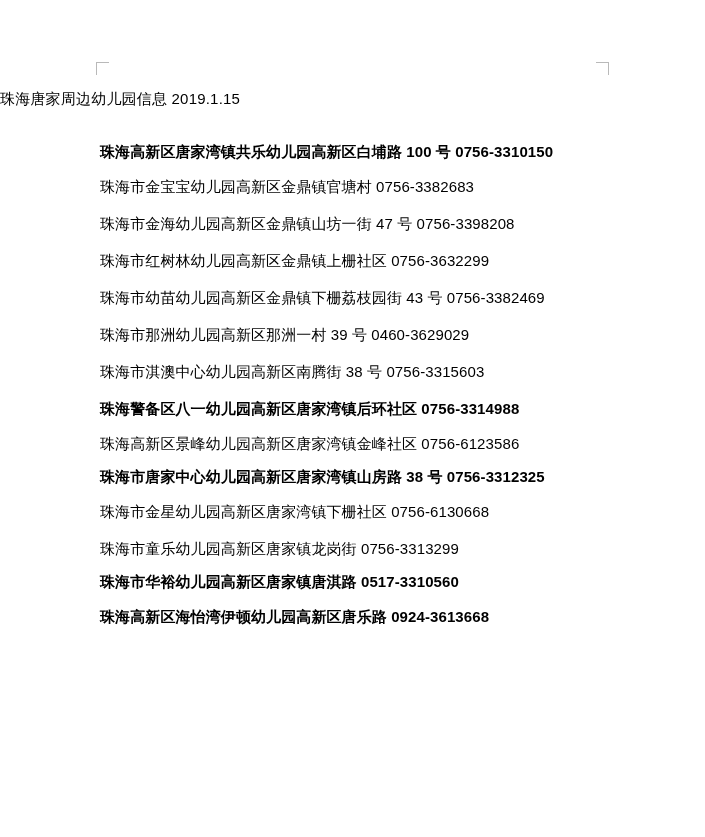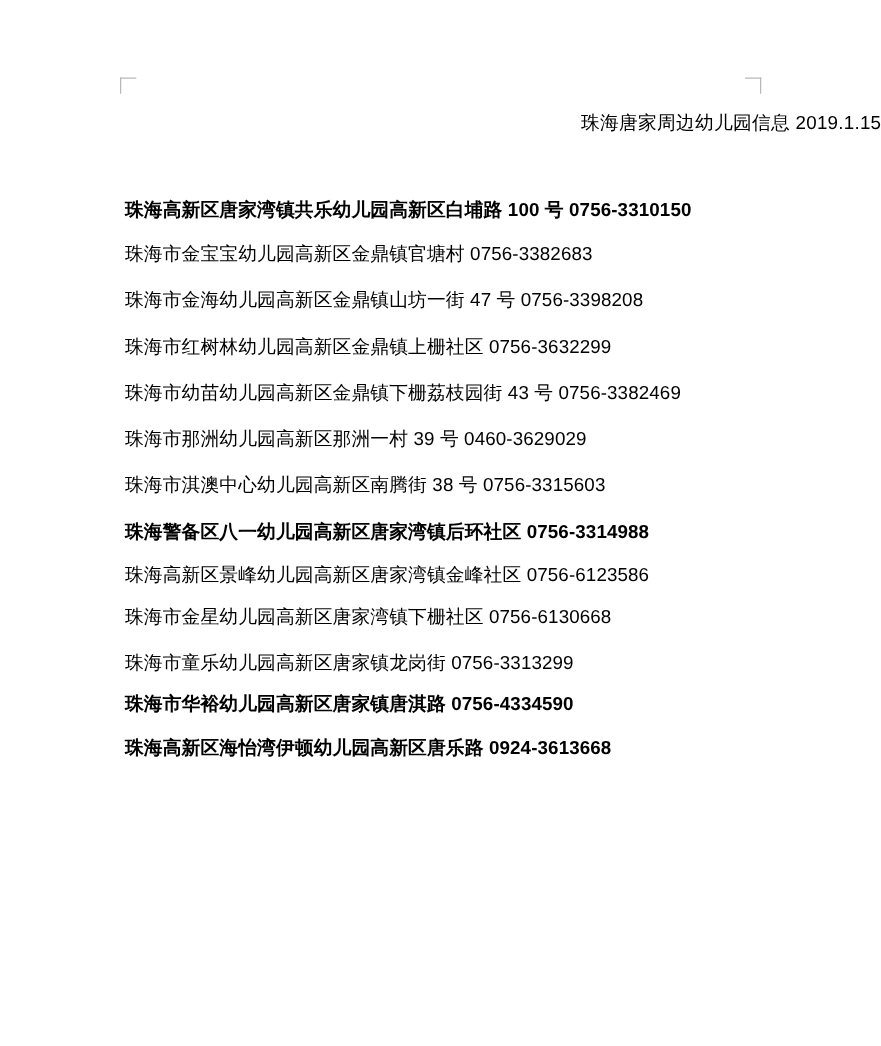--- a/index.html
+++ b/index.html
@@ -32,29 +32,29 @@
     border-style: solid;
   }
   .crop-tl { top: 62px; left: 96px; border-width: 1px 0 0 1px; }
   .crop-tr { top: 62px; right: 96px; border-width: 1px 1px 0 0; }
 
   .doc-title {
     position: absolute;
     top: 88px;
     left: 0;
     width: 705px;
-    text-align: right;
+    text-align: left;
     font-size: 15px;
     line-height: 22px;
     letter-spacing: 0.2px;
   }
 
   .body-block {
     position: absolute;
-    top: 158px;
+    top: 141px;
     left: 100px;
     width: 540px;
   }
   .entry {
     font-size: 15px;
     line-height: 21px;
     margin-bottom: 16px;
     white-space: nowrap;
     letter-spacing: 0.1px;
   }
@@ -79,19 +79,20 @@
   <div class="body-block">
     <div class="entry bold">珠海高新区唐家湾镇共乐幼儿园高新区白埔路 100 号 0756-3310150</div>
     <div class="entry">珠海市金宝宝幼儿园高新区金鼎镇官塘村 0756-3382683</div>
     <div class="entry">珠海市金海幼儿园高新区金鼎镇山坊一街 47 号 0756-3398208</div>
     <div class="entry">珠海市红树林幼儿园高新区金鼎镇上栅社区 0756-3632299</div>
     <div class="entry">珠海市幼苗幼儿园高新区金鼎镇下栅荔枝园街 43 号 0756-3382469</div>
     <div class="entry">珠海市那洲幼儿园高新区那洲一村 39 号 0460-3629029</div>
     <div class="entry">珠海市淇澳中心幼儿园高新区南腾街 38 号 0756-3315603</div>
     <div class="entry bold">珠海警备区八一幼儿园高新区唐家湾镇后环社区 0756-3314988</div>
     <div class="entry tight">珠海高新区景峰幼儿园高新区唐家湾镇金峰社区 0756-6123586</div>
+    <div class="entry bold">珠海市唐家中心幼儿园高新区唐家湾镇山房路 38 号 0756-3312325</div>
     <div class="entry">珠海市金星幼儿园高新区唐家湾镇下栅社区 0756-6130668</div>
     <div class="entry tight">珠海市童乐幼儿园高新区唐家镇龙岗街 0756-3313299</div>
-    <div class="entry bold">珠海市华裕幼儿园高新区唐家镇唐淇路 0756-4334590</div>
+    <div class="entry bold">珠海市华裕幼儿园高新区唐家镇唐淇路 0517-3310560</div>
     <div class="entry bold">珠海高新区海怡湾伊顿幼儿园高新区唐乐路 0924-3613668</div>
   </div>
 
 </div>
 
 </body></html>

